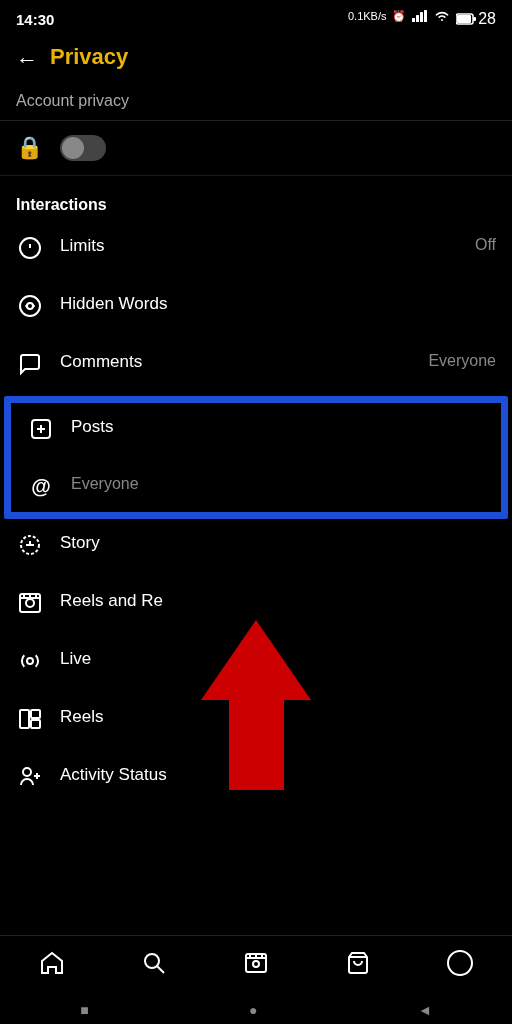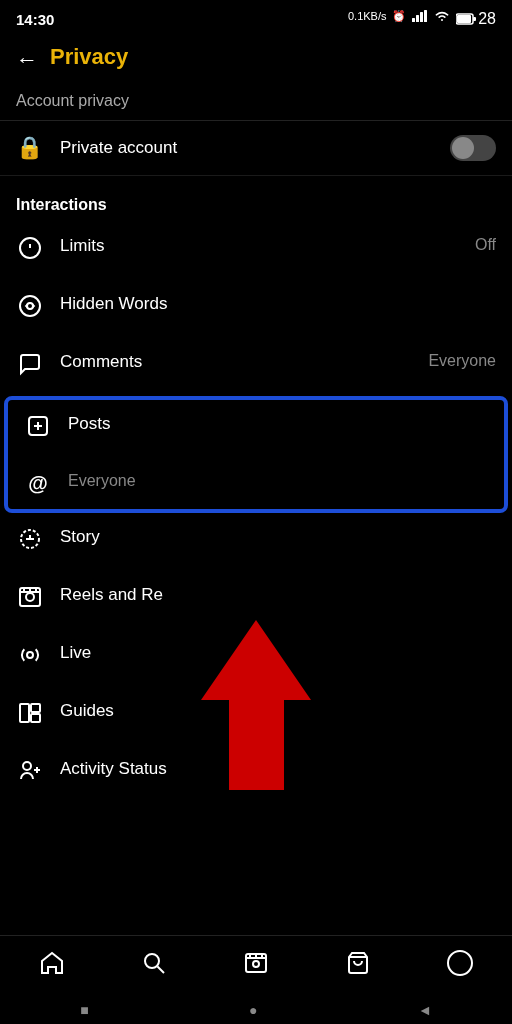--- a/index.html
+++ b/index.html
@@ -110,23 +110,23 @@
       font-size: 17px;
       color: #fff;
     }
     .row-value {
       font-size: 16px;
       color: #888;
     }
 
     
     .highlighted-section {
-      border: 4px solid #1d4ed8;
+      border: 7px solid #1d4ed8;
       margin: 0 4px;
-      border-radius: 8px;
+      border-radius: 2px;
     }
 
     
     .red-arrow {
       position: absolute;
       left: 50%;
       top: 620px;
       transform: translateX(-50%);
       width: 0;
       height: 0;
@@ -238,21 +238,20 @@
   <span class="back-arrow">←</span>
   <span class="header-title">Privacy</span>
 </div>
 
 <div class="partial-item">
   <span>Account privacy</span>
 </div>
 
 <div class="private-row">
   <span class="row-icon">🔒</span>
-  <span class="row-label">Private account</span>
   <div class="toggle"></div>
 </div>
 
 <div class="section-label">Interactions</div>
 
 <div class="settings-row">
   <span class="row-icon">
     <svg width="24" height="24" viewBox="0 0 24 24" fill="none" stroke="white" stroke-width="2">
       <circle cx="12" cy="12" r="10"></circle>
       <line x1="12" y1="8" x2="12" y2="12"></line>
@@ -340,21 +339,21 @@
 </div>
 
 <div class="settings-row">
   <span class="row-icon">
     <svg width="24" height="24" viewBox="0 0 24 24" fill="none" stroke="white" stroke-width="2">
       <rect x="2" y="3" width="9" height="18" rx="1"></rect>
       <rect x="13" y="3" width="9" height="8" rx="1"></rect>
       <rect x="13" y="13" width="9" height="8" rx="1"></rect>
     </svg>
   </span>
-  <span class="row-label">Guides</span>
+  <span class="row-label">Reels</span>
 </div>
 
 <div class="settings-row">
   <span class="row-icon">
     <svg width="24" height="24" viewBox="0 0 24 24" fill="none" stroke="white" stroke-width="2">
       <circle cx="9" cy="7" r="4"></circle>
       <path d="M3 20 a6 6 0 0 1 12 0"></path>
       <line x1="16" y1="11" x2="22" y2="11"></line>
       <line x1="19" y1="8" x2="19" y2="14"></line>
     </svg>

